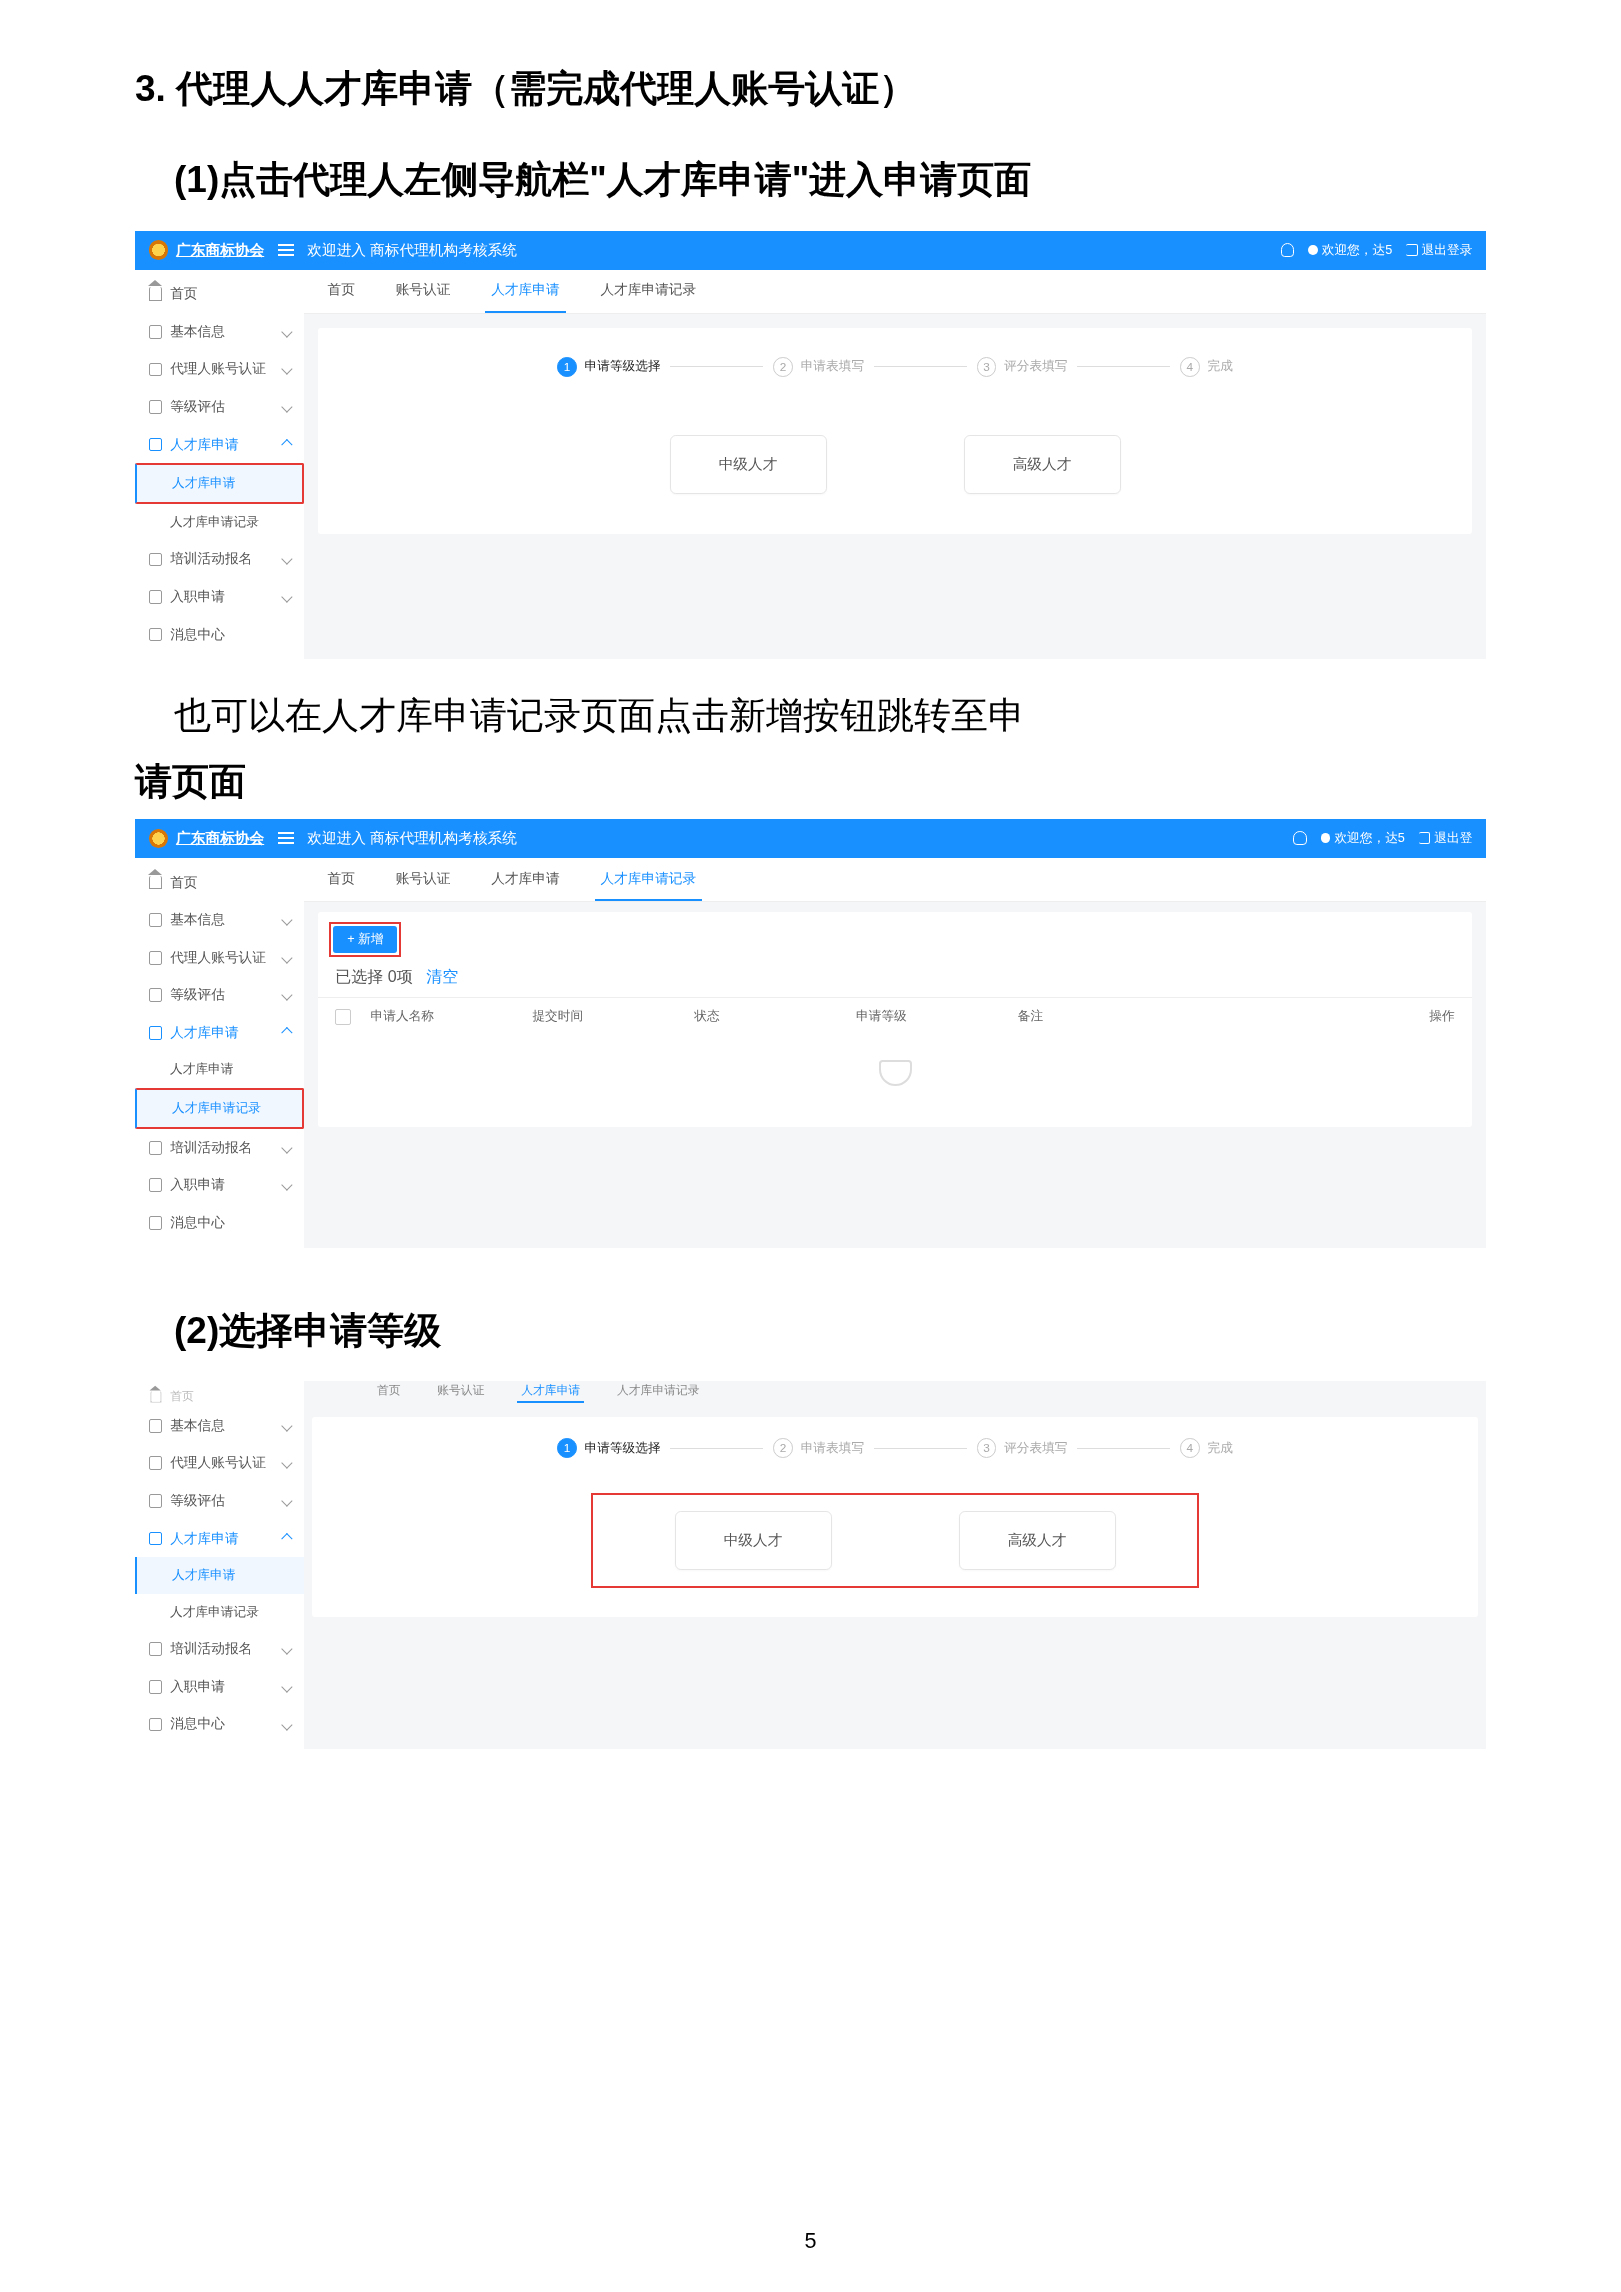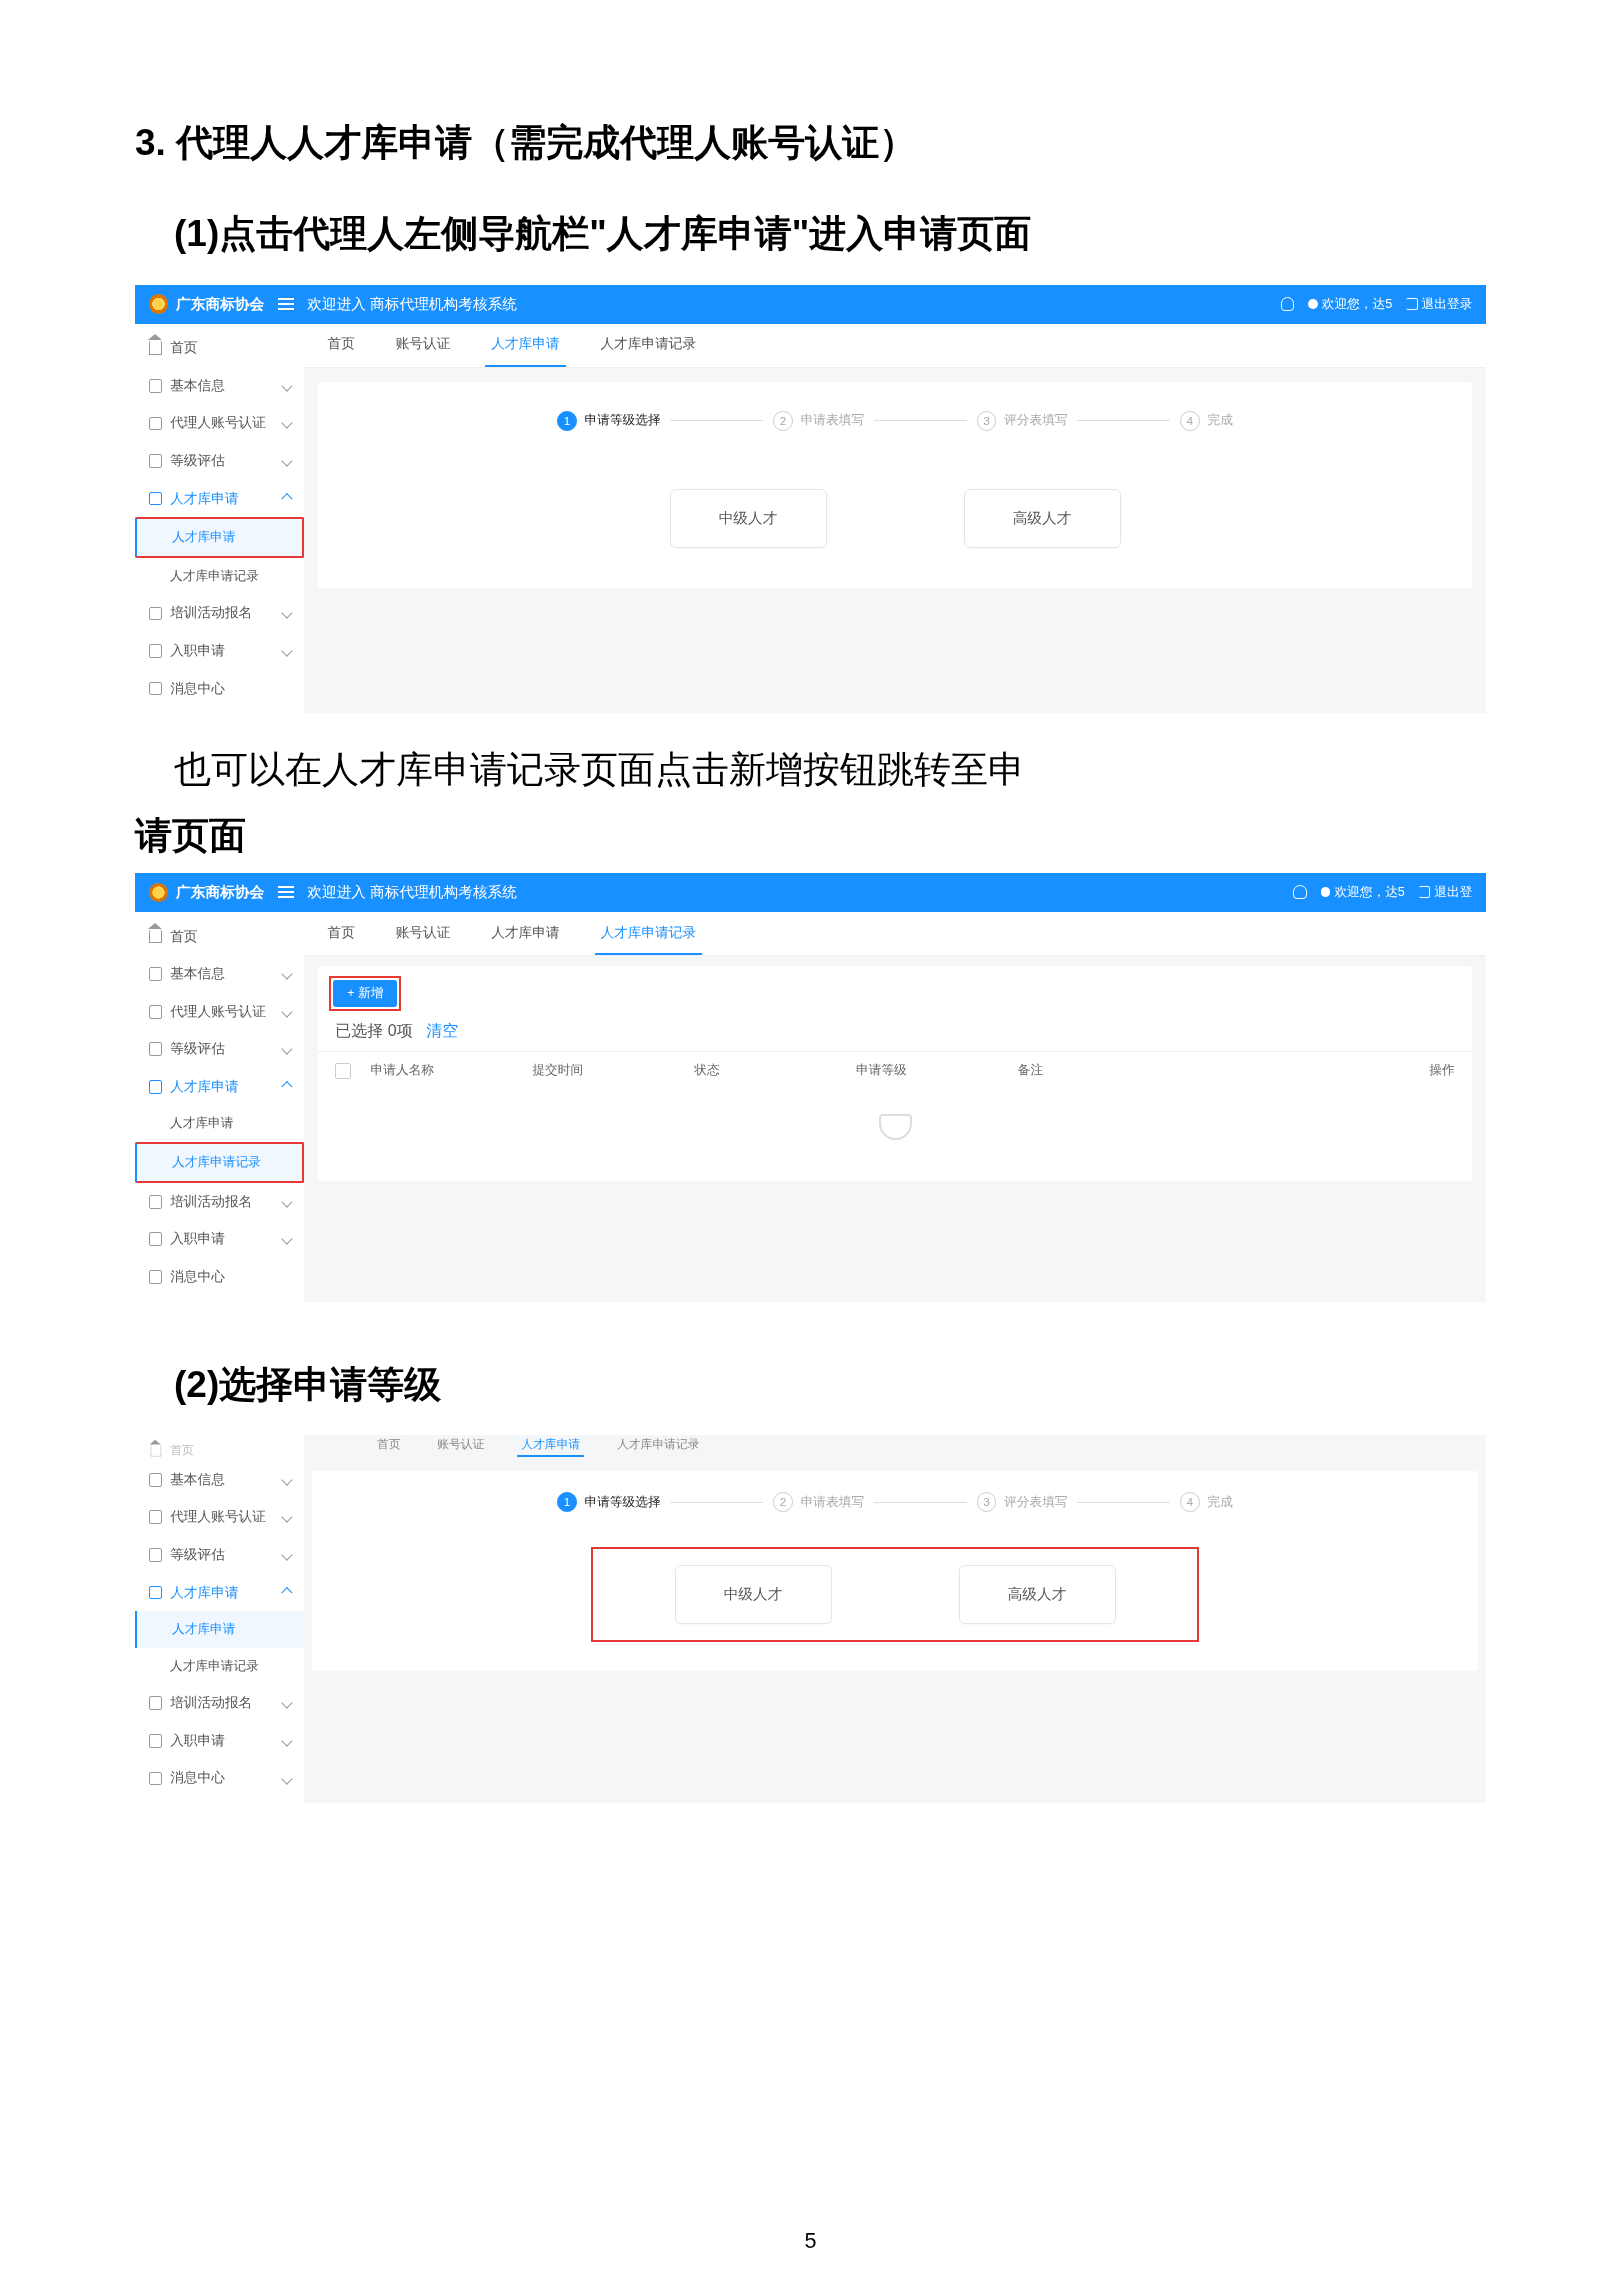--- a/index.html
+++ b/index.html
@@ -1,26 +1,26 @@
 <!DOCTYPE html>
 <html><head>
 <meta charset="utf-8">
 <style>
   * { box-sizing: border-box; margin: 0; padding: 0; }
   body { background: #fff; font-family: "Microsoft YaHei", "SimSun", sans-serif; color: #000; }
-  .page { width: 1621px; height: 2293px; margin: 0 auto; background: #fff; position: relative; padding: 118px 135px 78px 135px; }
+  .page { width: 1621px; height: 2293px; margin: 0 auto; background: #fff; position: relative; padding: 64px 135px 78px 135px; }
   .h3 { font-size: 37px; font-weight: bold; margin-bottom: 41px; }
   .h4 { font-size: 37px; font-weight: bold; margin: 0 0 25.5px 39px; }
   .body-text { font-size: 37px; font-weight: normal; line-height: 1.5; margin: 9.8px 0 9.8px 39px; }
   .body-text-cont { font-size: 37px; font-weight: bold; line-height: 1.5; margin: 0 0 9.8px 0; }
   .page-num { position: absolute; bottom: 39px; left: 0; width: 100%; text-align: center; font-size: 21.6px; }
   
   .shot { width: 100%; background: #fff; font-size: 14.7px; color: #333; margin-bottom: 29px; }
   .shot .topbar { background: #1990ff; color: #fff; display: flex; align-items: center; height: 39px; padding: 0 13.7px; justify-content: space-between; }
-  .shot .brand { display: flex; align-items: center; gap: 7.8px; font-weight: bold; }
+  .shot .brand { display: flex; align-items: center; gap: 7.8px; font-weight: bold; text-decoration: underline; }
   .brand-logo { width: 19.6px; height: 19.6px; background: radial-gradient(circle, #ffd24d 45%, #d97706 46%); border-radius: 50%; }
   .top-left { display: flex; align-items: center; gap: 13.7px; }
   .menu-toggle { display: inline-flex; flex-direction: column; gap: 2.9px; }
   .menu-toggle span { width: 15.7px; height: 2px; background: #fff; }
   .top-right { display: flex; align-items: center; gap: 13.7px; font-size: 12.7px; }
   .bell-icon { width: 13.7px; height: 13.7px; border: 1.5px solid #fff; border-radius: 50% 50% 3.9px 3.9px; position: relative; }
   .avatar-dot { width: 9.8px; height: 9.8px; border-radius: 50%; background: #fff; }
   .top-right span { display: inline-flex; align-items: center; gap: 3.9px; }
   .logout-icon { width: 11.8px; height: 11.8px; border: 1.5px solid #fff; border-left: none; border-radius: 2px; position: relative; }
   .shot .body { display: flex; }

